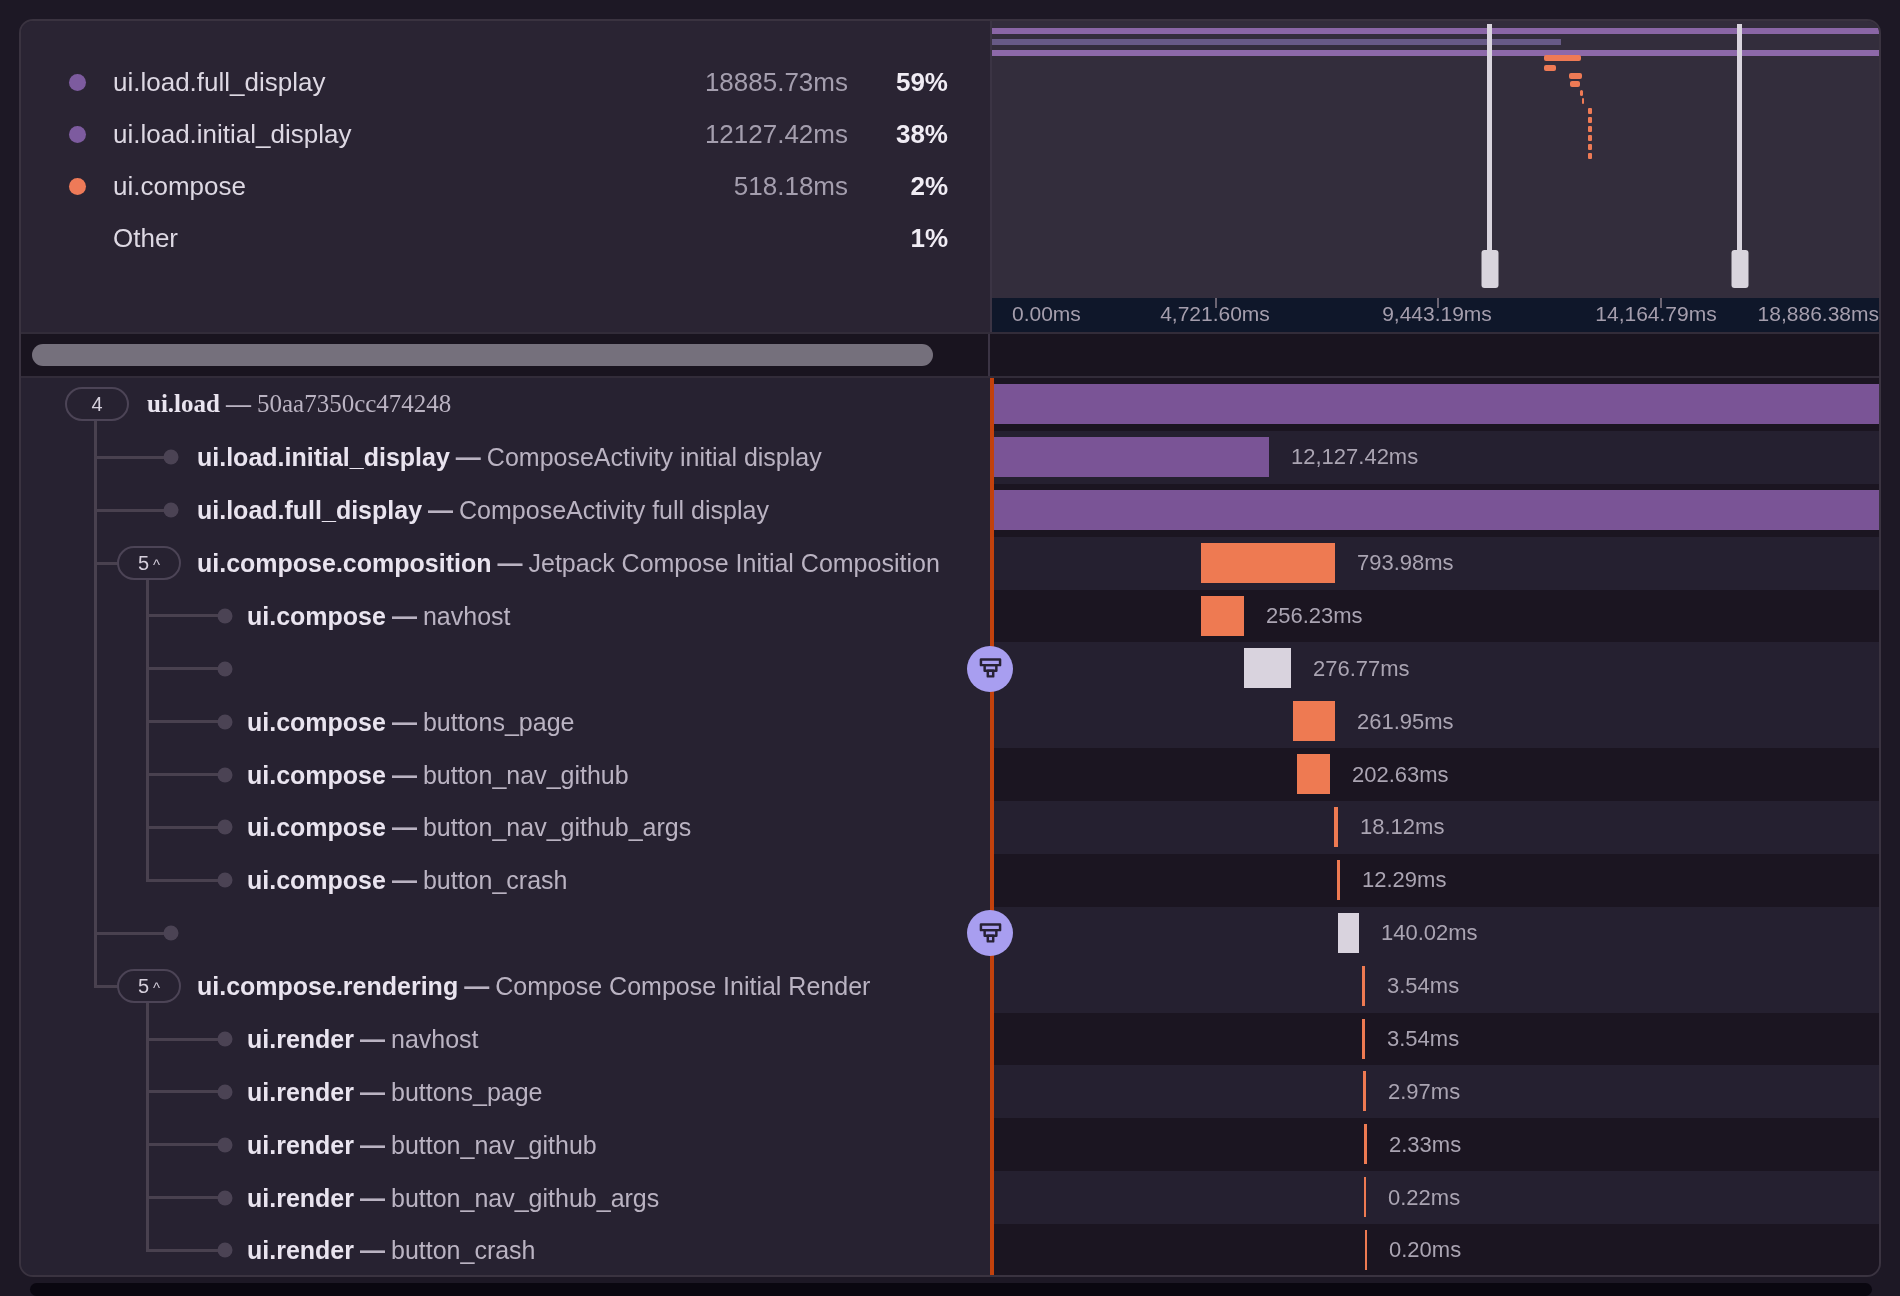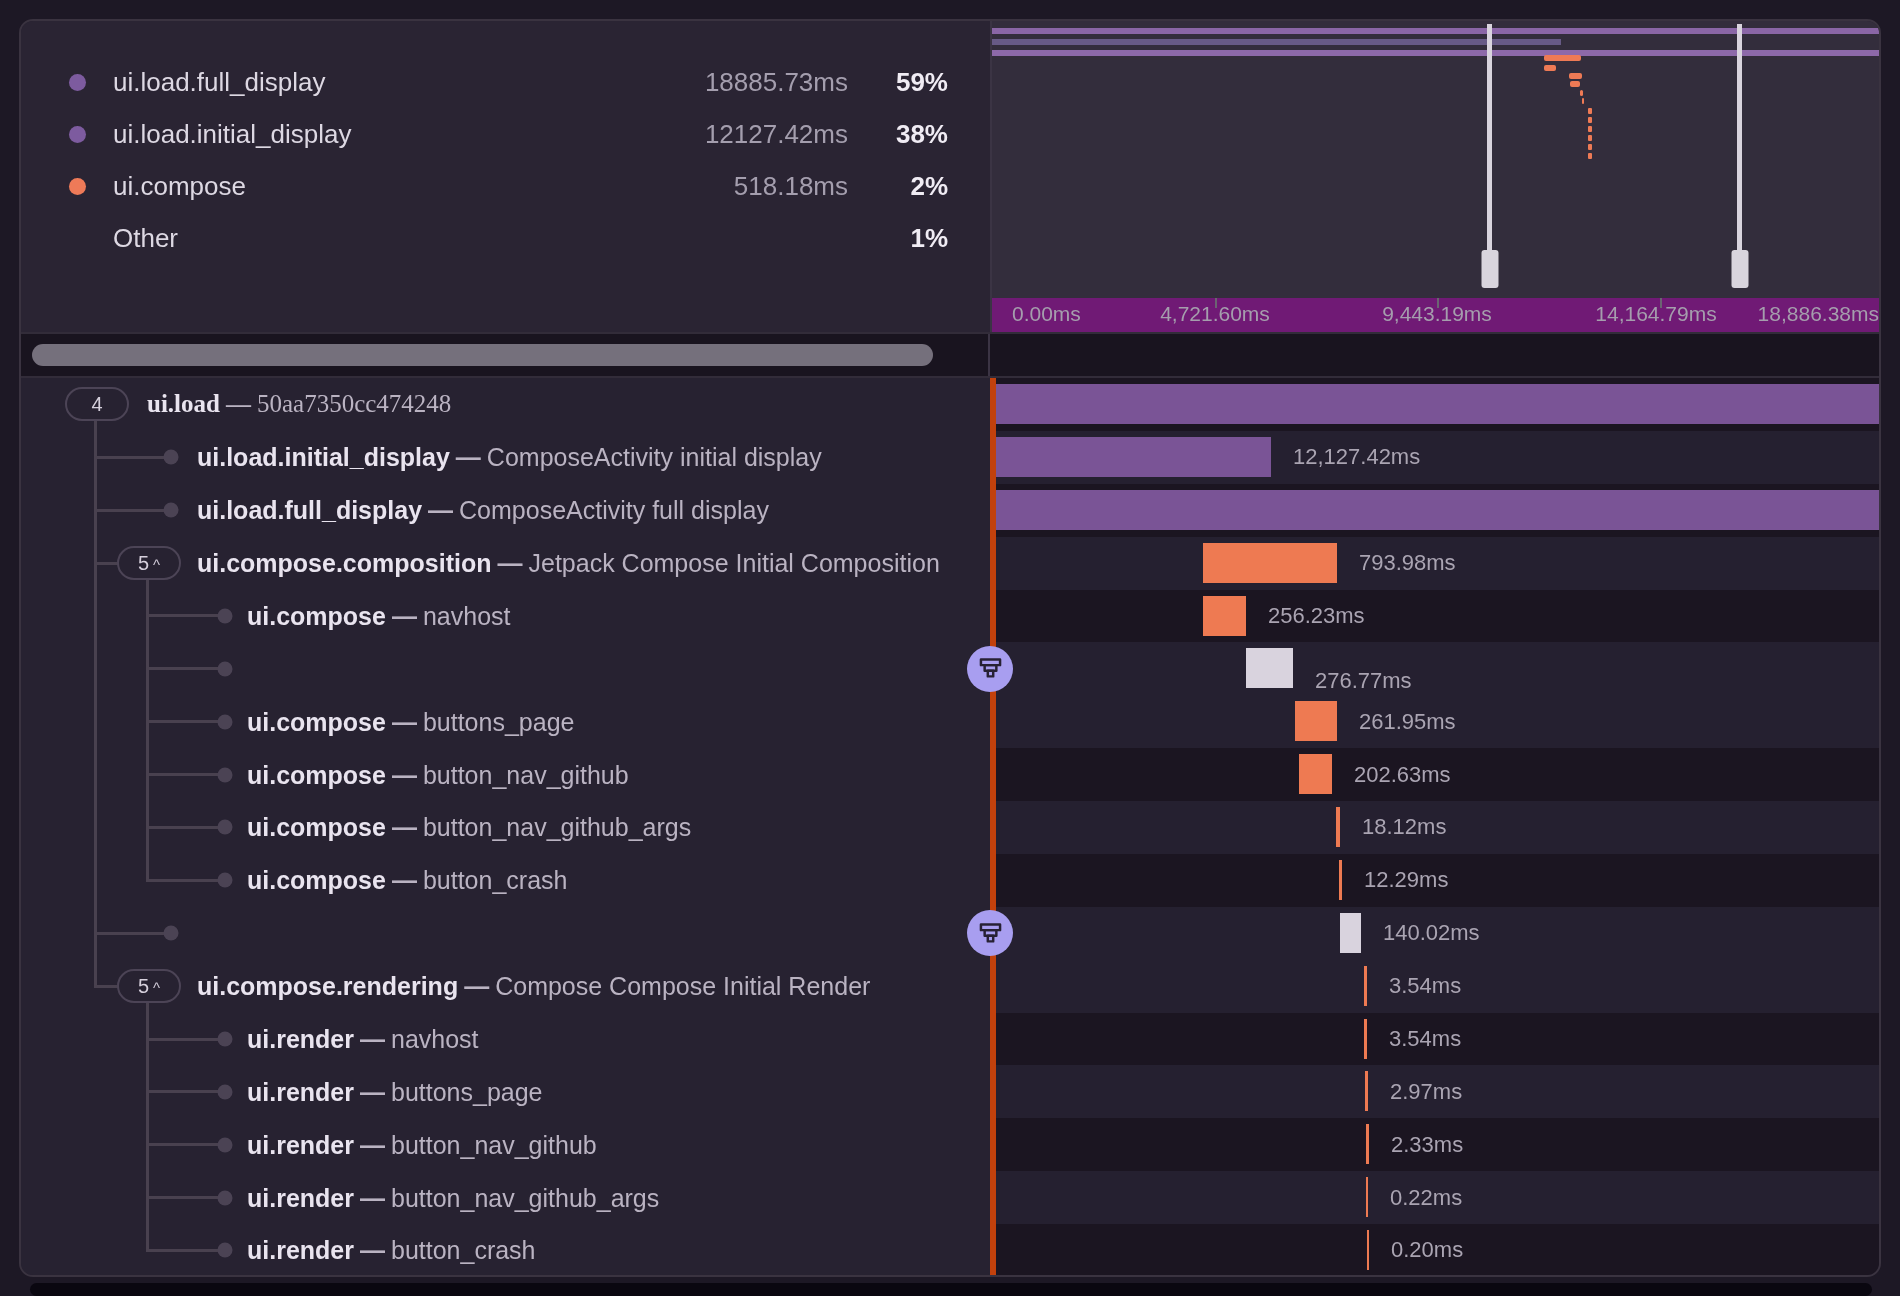--- a/index.html
+++ b/index.html
@@ -15,33 +15,33 @@
   .legend-name{color:#ddd8e3;flex:1 1 auto;}
   .legend-dur{color:#a49eae;text-align:right;width:330px;}
   .legend-pct{color:#f0ecf4;font-weight:bold;text-align:right;width:100px;padding-right:42px;}
   .minimap{flex:1 1 auto;height:100%;position:relative;background:#332d3c;border-left:2px solid #3b3444;box-sizing:border-box;}
   .mm-chart{position:absolute;left:0;top:0;right:0;bottom:34px;}
   .mm-line{position:absolute;height:6px;}
   .mm-bar{position:absolute;background:#ee7a55;border-radius:2px;}
   .mm-dash{position:absolute;width:4px;height:6px;background:#ee7a55;border-radius:1px;}
   .mm-handle{position:absolute;top:3px;width:5px;height:226px;background:#d9d4de;cursor:ew-resize;}
   .mm-grip{position:absolute;top:226px;left:50%;transform:translateX(-50%);width:17px;height:38px;background:#d9d4de;border-radius:3px;}
-  .mm-axis{position:absolute;left:0;right:0;bottom:0;height:34px;background:#701a75;}
+  .mm-axis{position:absolute;left:0;right:0;bottom:0;height:34px;background:#0f172a;}
   .mm-tick{position:absolute;top:0;width:2px;height:10px;background:#6b6472;}
   .axis-label{position:absolute;top:4px;font-size:21px;color:#a59ead;white-space:nowrap;}
   
   .strip{position:absolute;left:0;top:311px;width:100%;height:46px;background:#19141f;
     border-top:2px solid #322c39;border-bottom:2px solid #322c39;box-sizing:border-box;}
   .strip-divider{position:absolute;left:967px;top:0;bottom:0;width:2px;background:#3b3444;}
   .hthumb{position:absolute;left:11px;top:10px;width:901px;height:22px;background:#75707c;border-radius:11px;cursor:grab;}
   
   .rows{position:absolute;left:0;top:357px;width:100%;height:899px;}
   .row{position:relative;height:52.88px;display:flex;}
   .cell-tree{width:969px;position:relative;background:#272231;flex:0 0 969px;}
-  .cell-bar{flex:1 1 auto;position:relative;border-left:6px solid #c2410c;box-sizing:border-box;}
+  .cell-bar{flex:1 1 auto;position:relative;border-left:4px solid #c2410c;box-sizing:border-box;}
   .row:nth-child(odd)  .cell-bar{background:#1b1521;}
   .row:nth-child(even) .cell-bar{background:#252030;}
   .tree-label{position:absolute;top:50%;transform:translateY(-50%);white-space:nowrap;font-size:25px;}
   .op{font-weight:bold;color:#e9e4ef;}
   .sep{color:#bab3c2;font-weight:bold;padding:0 6px;}
   .desc{color:#bab3c2;}
   .badge{position:absolute;top:50%;transform:translateY(-50%);width:64px;height:34px;box-sizing:border-box;
     border:2.5px solid #4c4456;border-radius:17px;color:#d6d0dc;font-size:20px;display:flex;
     align-items:center;justify-content:center;background:#272231;z-index:3;cursor:pointer;}
   .badge .caret{font-size:15px;margin-left:4px;transform:translateY(1px);color:#cfc9d6;}
@@ -181,21 +181,21 @@
             <div class="span-bar" style="left: 207px; width: 43px; background: rgb(238, 122, 82);"></div>
             <div class="bar-label" style="left: 272px;">256.23ms</div>
           </div>
         </div>
         <div class="row">
           <div class="cell-tree">
             <div class="tdot" style="left: 204px;"></div>
           </div>
           <div class="cell-bar">
             <div class="span-bar" style="left: 250px; width: 47px; background: rgb(217, 211, 222);"></div>
-            <div class="bar-label" style="left: 319px; margin-top: 12px;">276.77ms</div>
+            <div class="bar-label" style="left: 319px;">276.77ms</div>
           </div>
         </div>
         <div class="profile-icon" style="left: 969px; top: 290.84px;">
           <svg width="27" height="27" viewBox="0 0 24 24">
             <g fill="none" stroke="#272134" stroke-width="2.2" stroke-linejoin="round">
               <rect x="3.5" y="4" width="17" height="5"></rect>
               <rect x="6.8" y="9" width="10.4" height="5"></rect>
               <rect x="9.6" y="14" width="4.8" height="5"></rect>
             </g>
           </svg>

